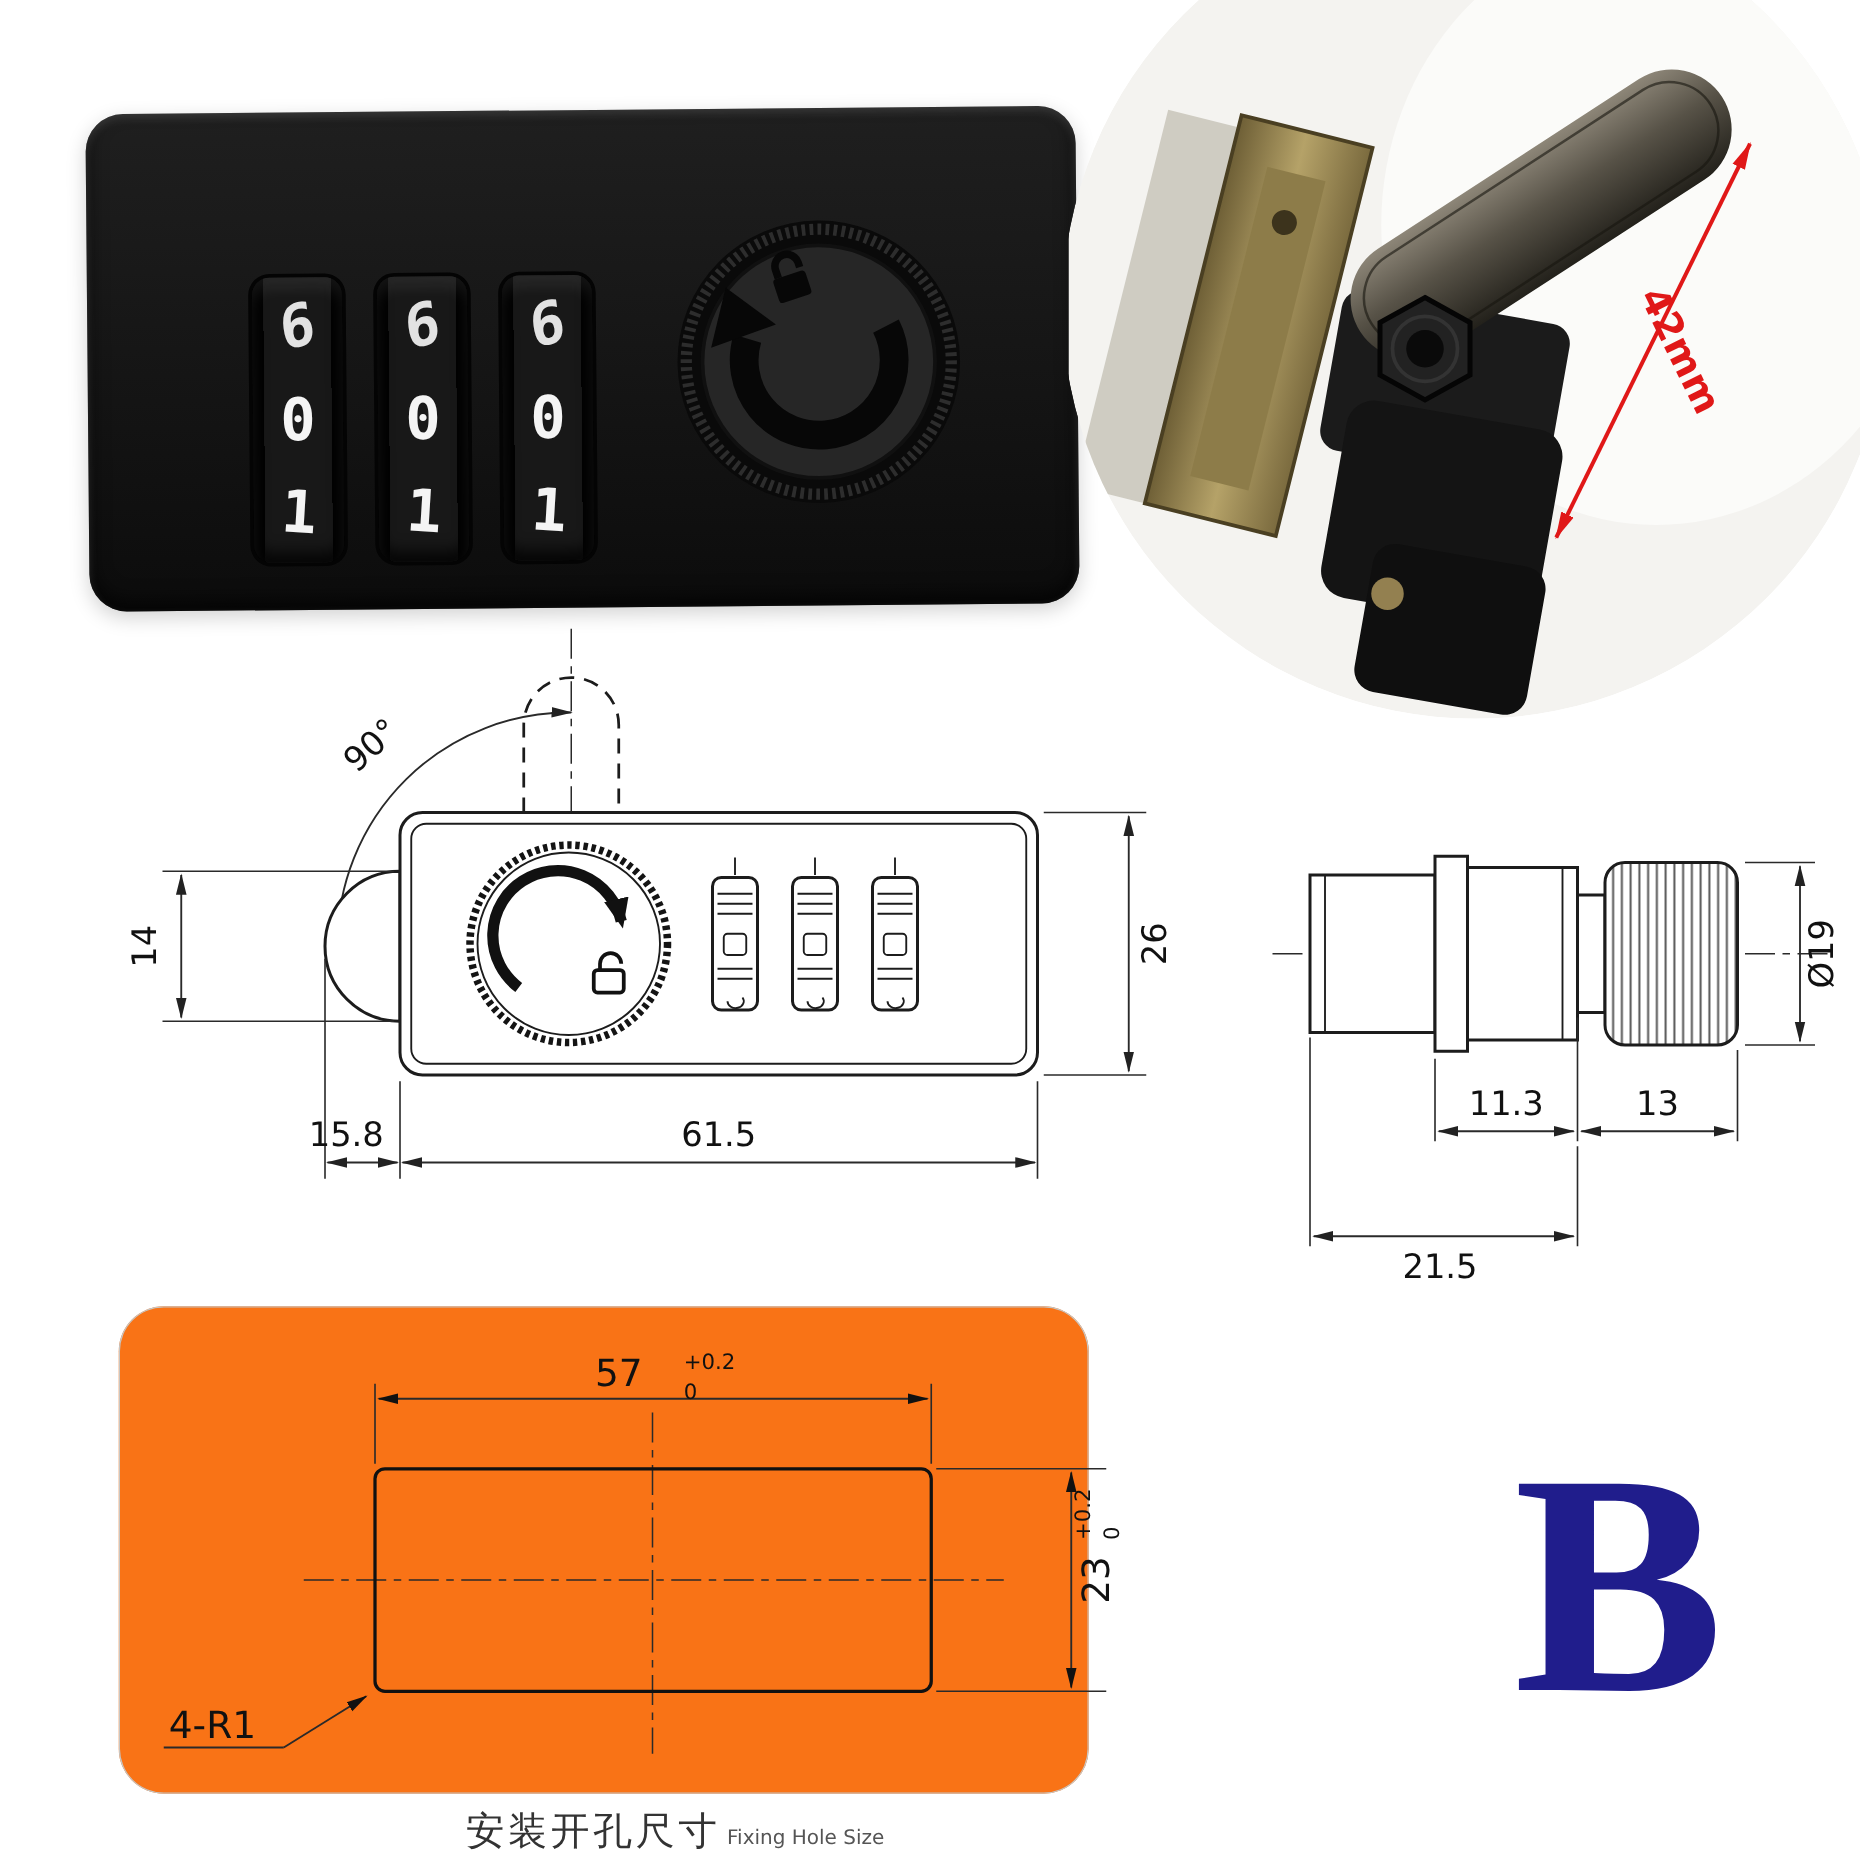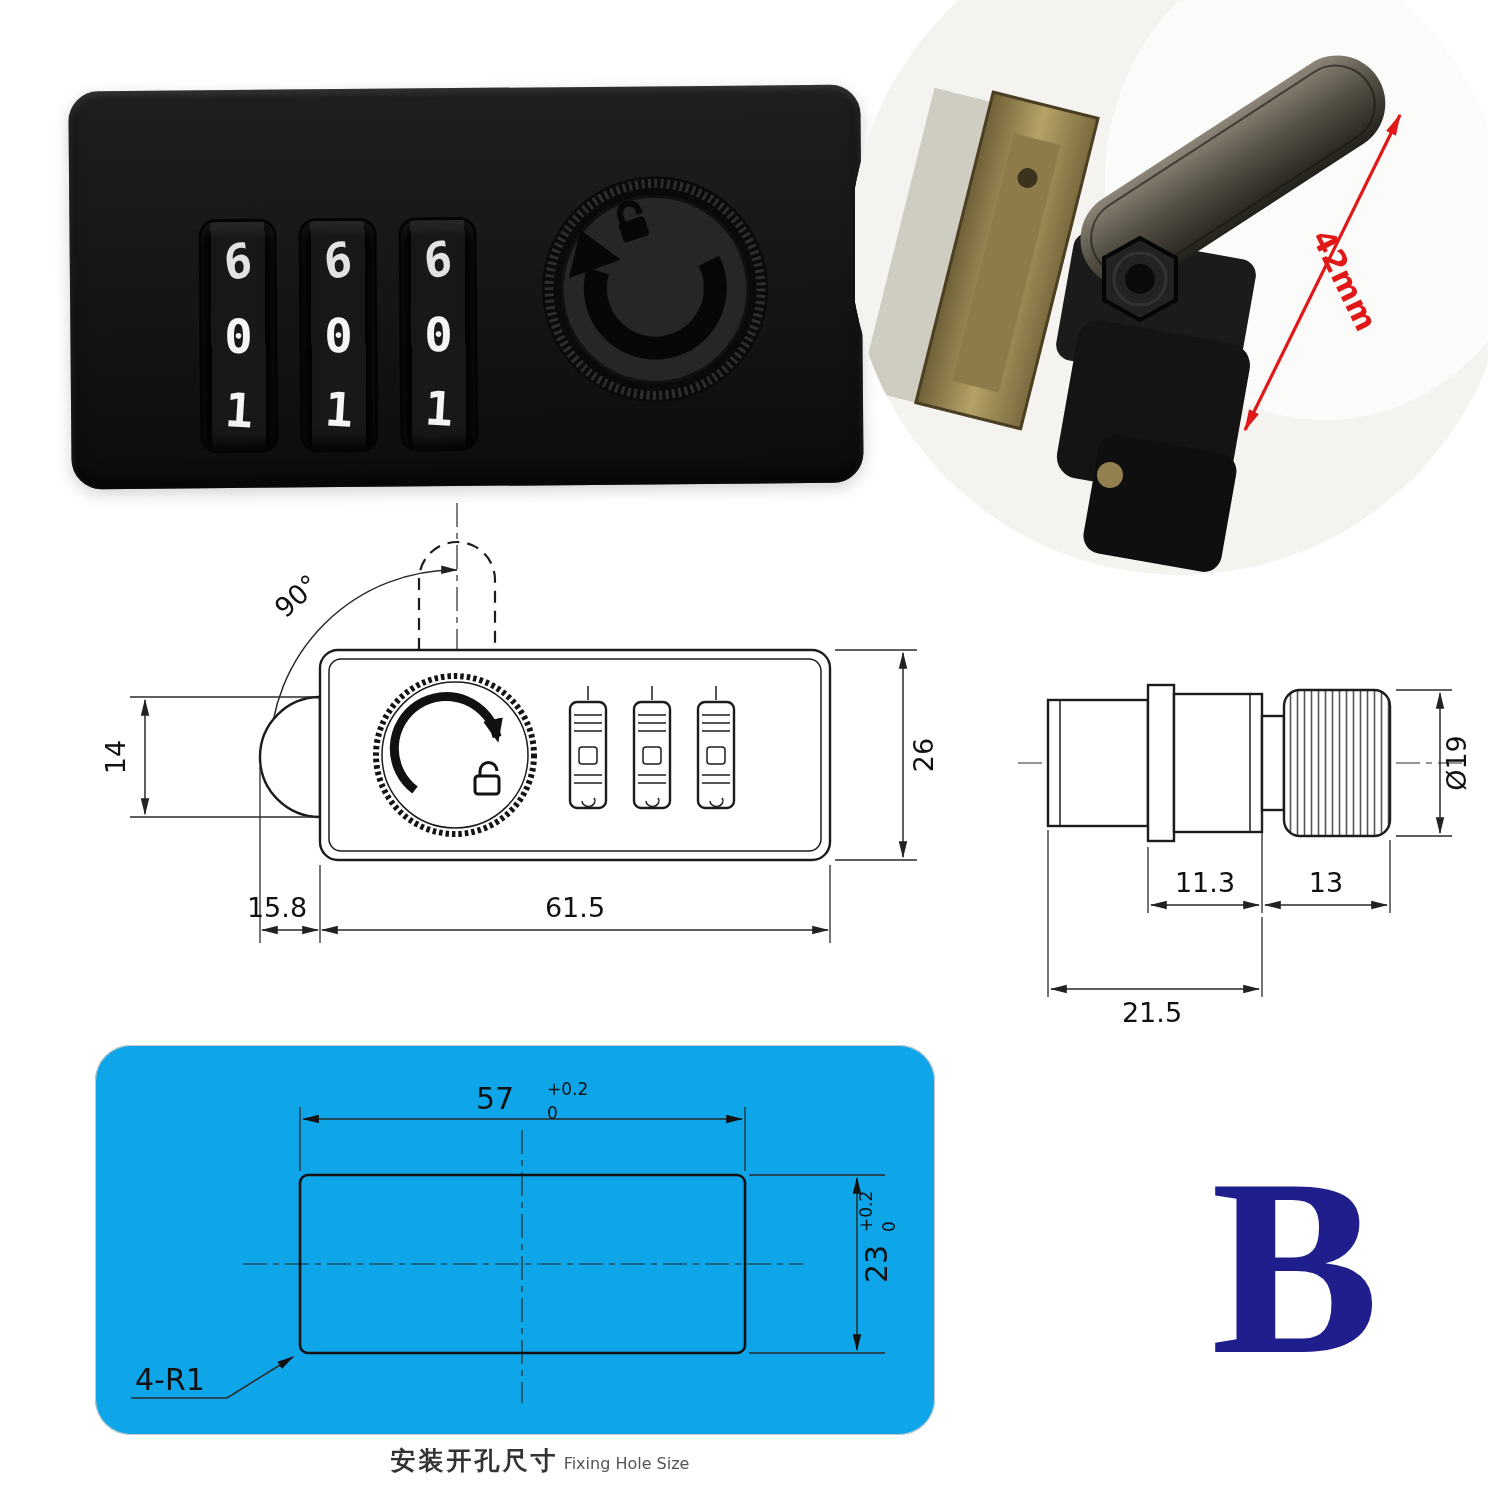--- a/index.html
+++ b/index.html
@@ -31,27 +31,27 @@
         box-shadow:0 0 0 3px #040404,inset 0 8px 12px rgba(255,255,255,.08),inset 0 -8px 12px rgba(0,0,0,.8);
         display:flex;flex-direction:column;align-items:center;justify-content:space-between;padding:16px 0}
   .dial span{color:#f4f4f4;font-size:47px;font-weight:bold;line-height:1;
              font-family:"DejaVu Sans Mono","Liberation Mono",monospace}
   .d1{left:132px}.d2{left:232px}.d3{left:332px}
   .dg-top{transform:rotate(-13deg) skewX(-6deg);opacity:.92}
   .dg-bot{transform:rotate(4deg)}
   .knob{position:absolute;left:468px;top:86px;width:234px;height:234px}
 
   
-  .hole-panel{position:absolute;left:95px;top:1045px;width:840px;height:390px;
-              background:#0ea5e9;border-radius:36px;box-shadow:0 0 0 1px #c6c6c4 inset}
+  .hole-panel{position:absolute;left:95px;top:1045px;width:776px;height:390px;
+              background:#f97316;border-radius:36px;box-shadow:0 0 0 1px #c6c6c4 inset}
   .variant{position:absolute;left:1200px;top:1148px;width:190px;text-align:center;
            font-family:"Liberation Serif","DejaVu Serif",serif;font-weight:bold;
            font-size:252px;line-height:.95;color:var(--blue)}
   .caption{position:absolute;left:160px;top:1444px;width:760px;text-align:center;color:#3a3a3a}
-  .caption .cn{font-size:25px;letter-spacing:3px;color:#333;font-weight:bold}
+  .caption .cn{font-size:31px;letter-spacing:3px;color:#333;font-weight:normal}
   .caption .en{font-size:16px;color:#555}
 </style>
 </head>
 <body>
 
 <div class="plate">
   <div class="dial d1">
     <span class="dg-top">6</span>
     <span>0</span>
     <span class="dg-bot">1</span>

